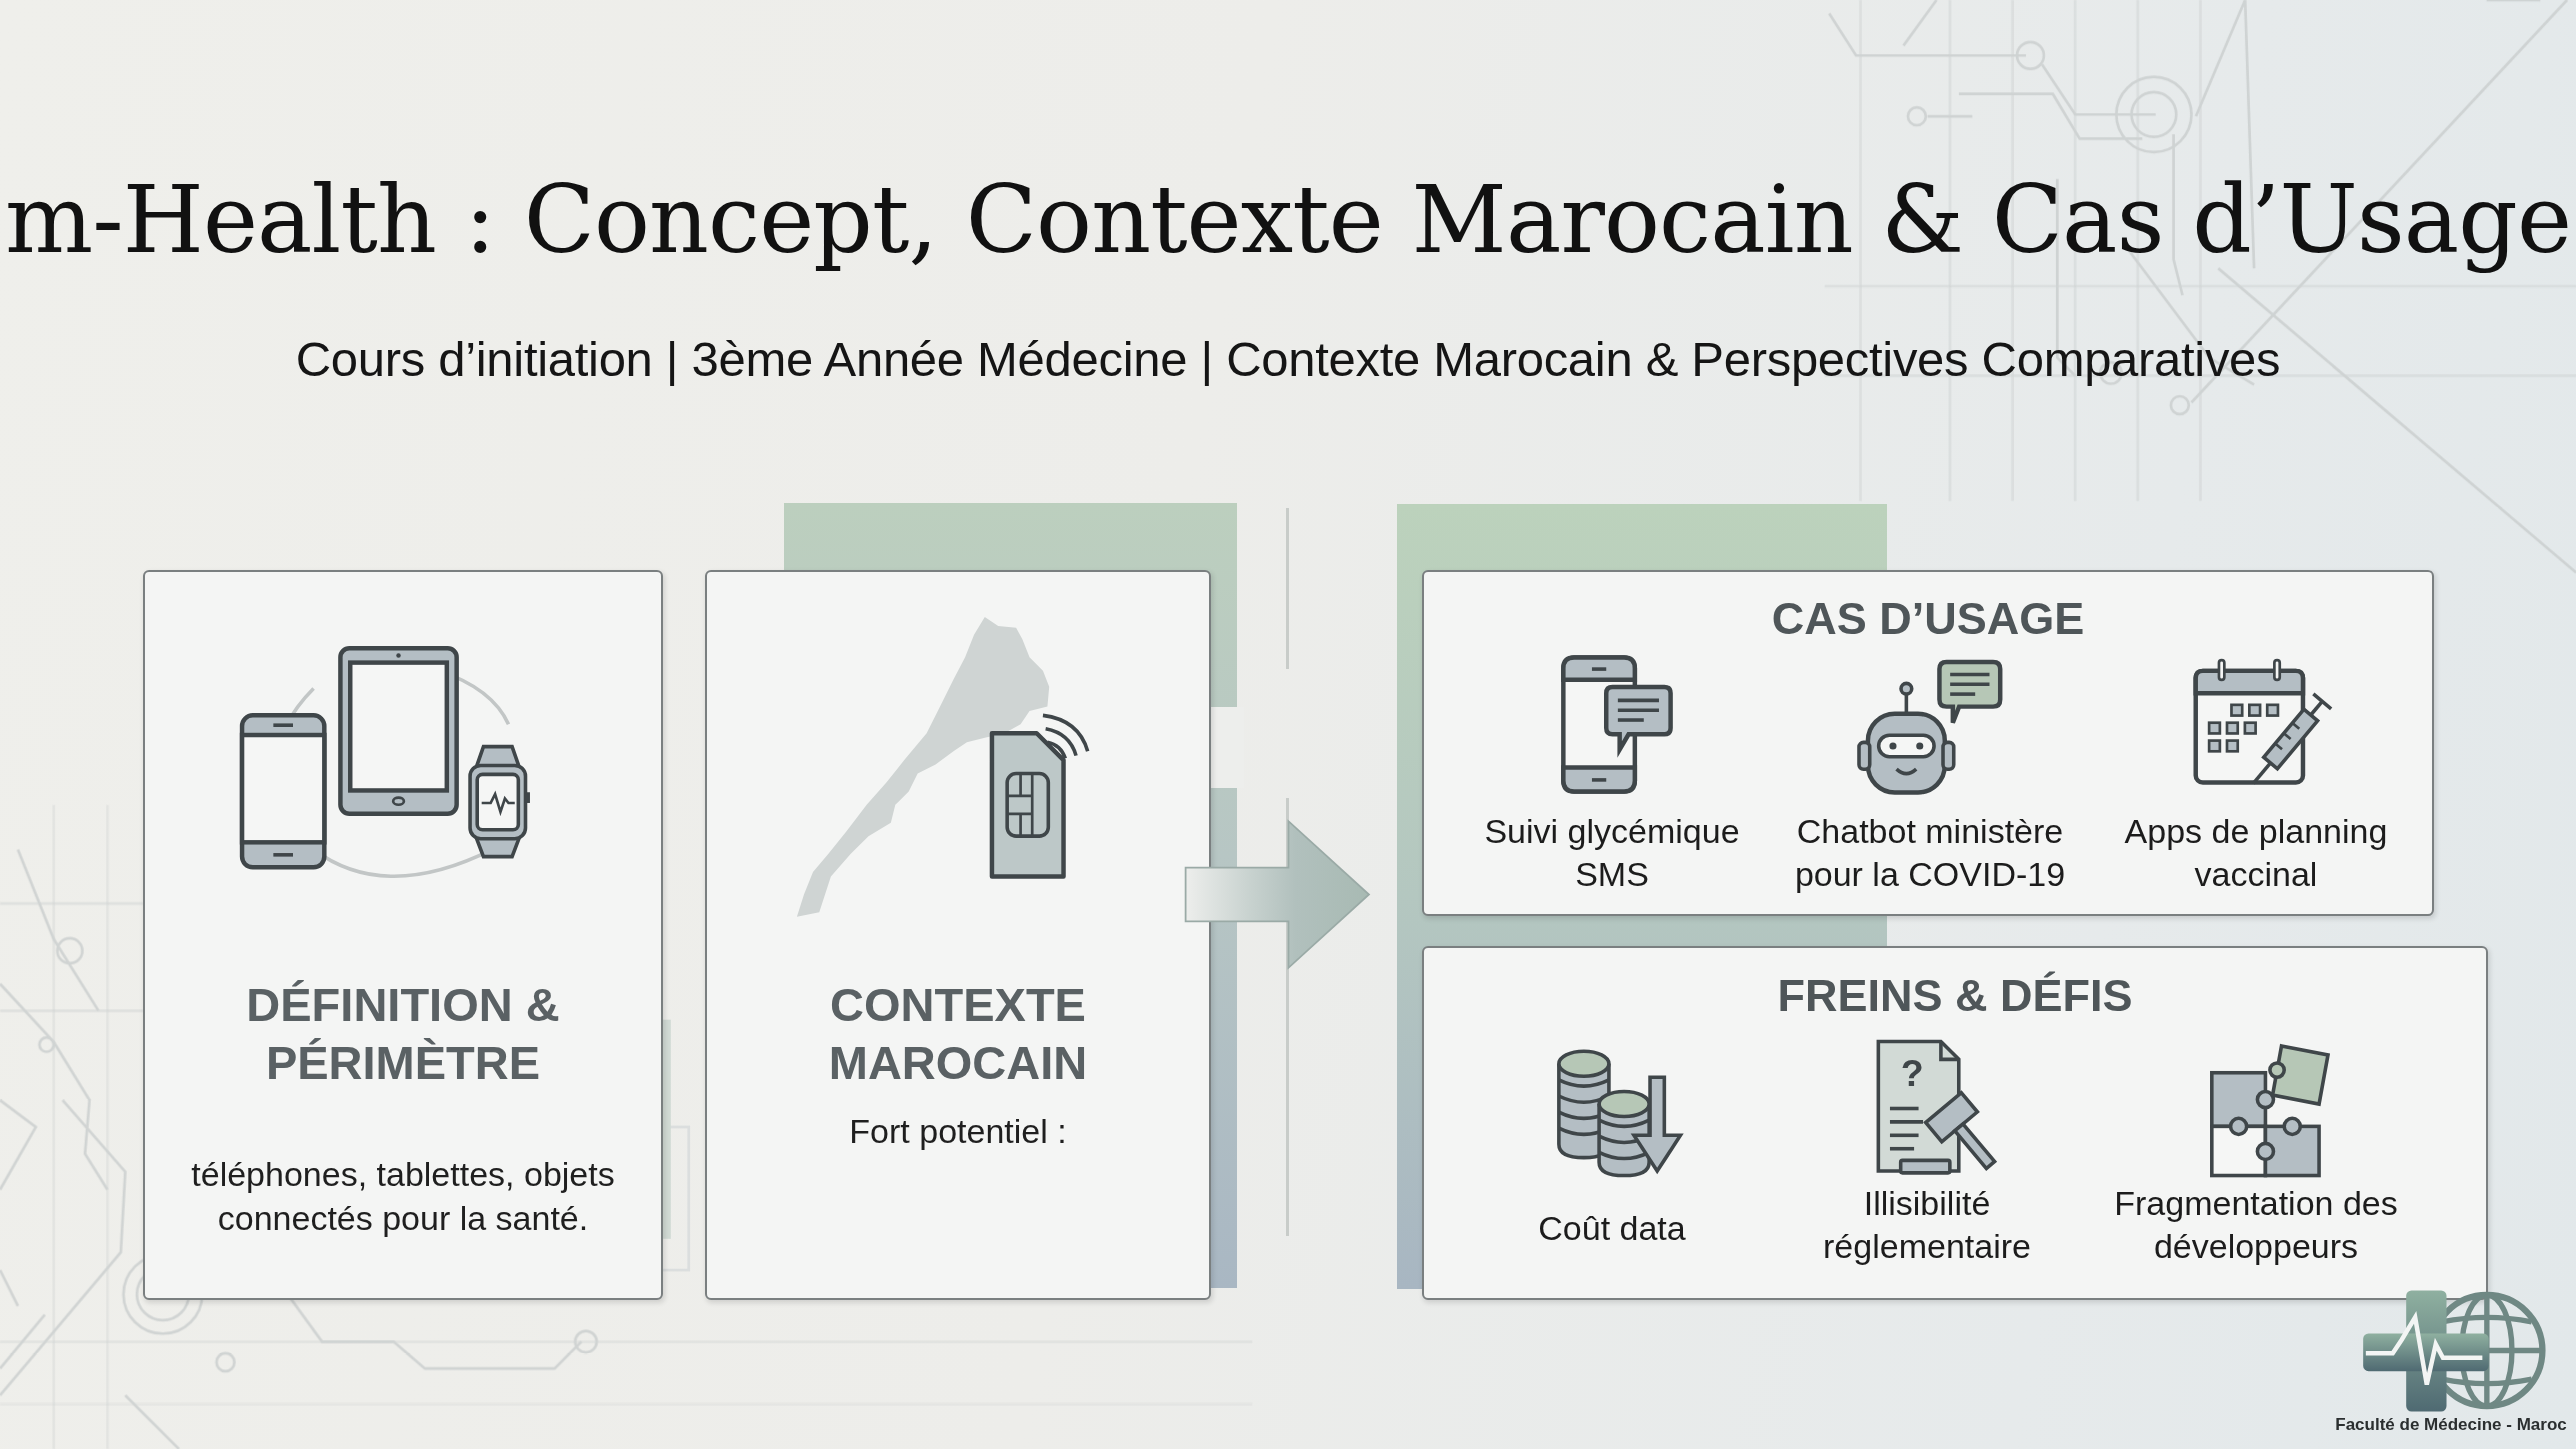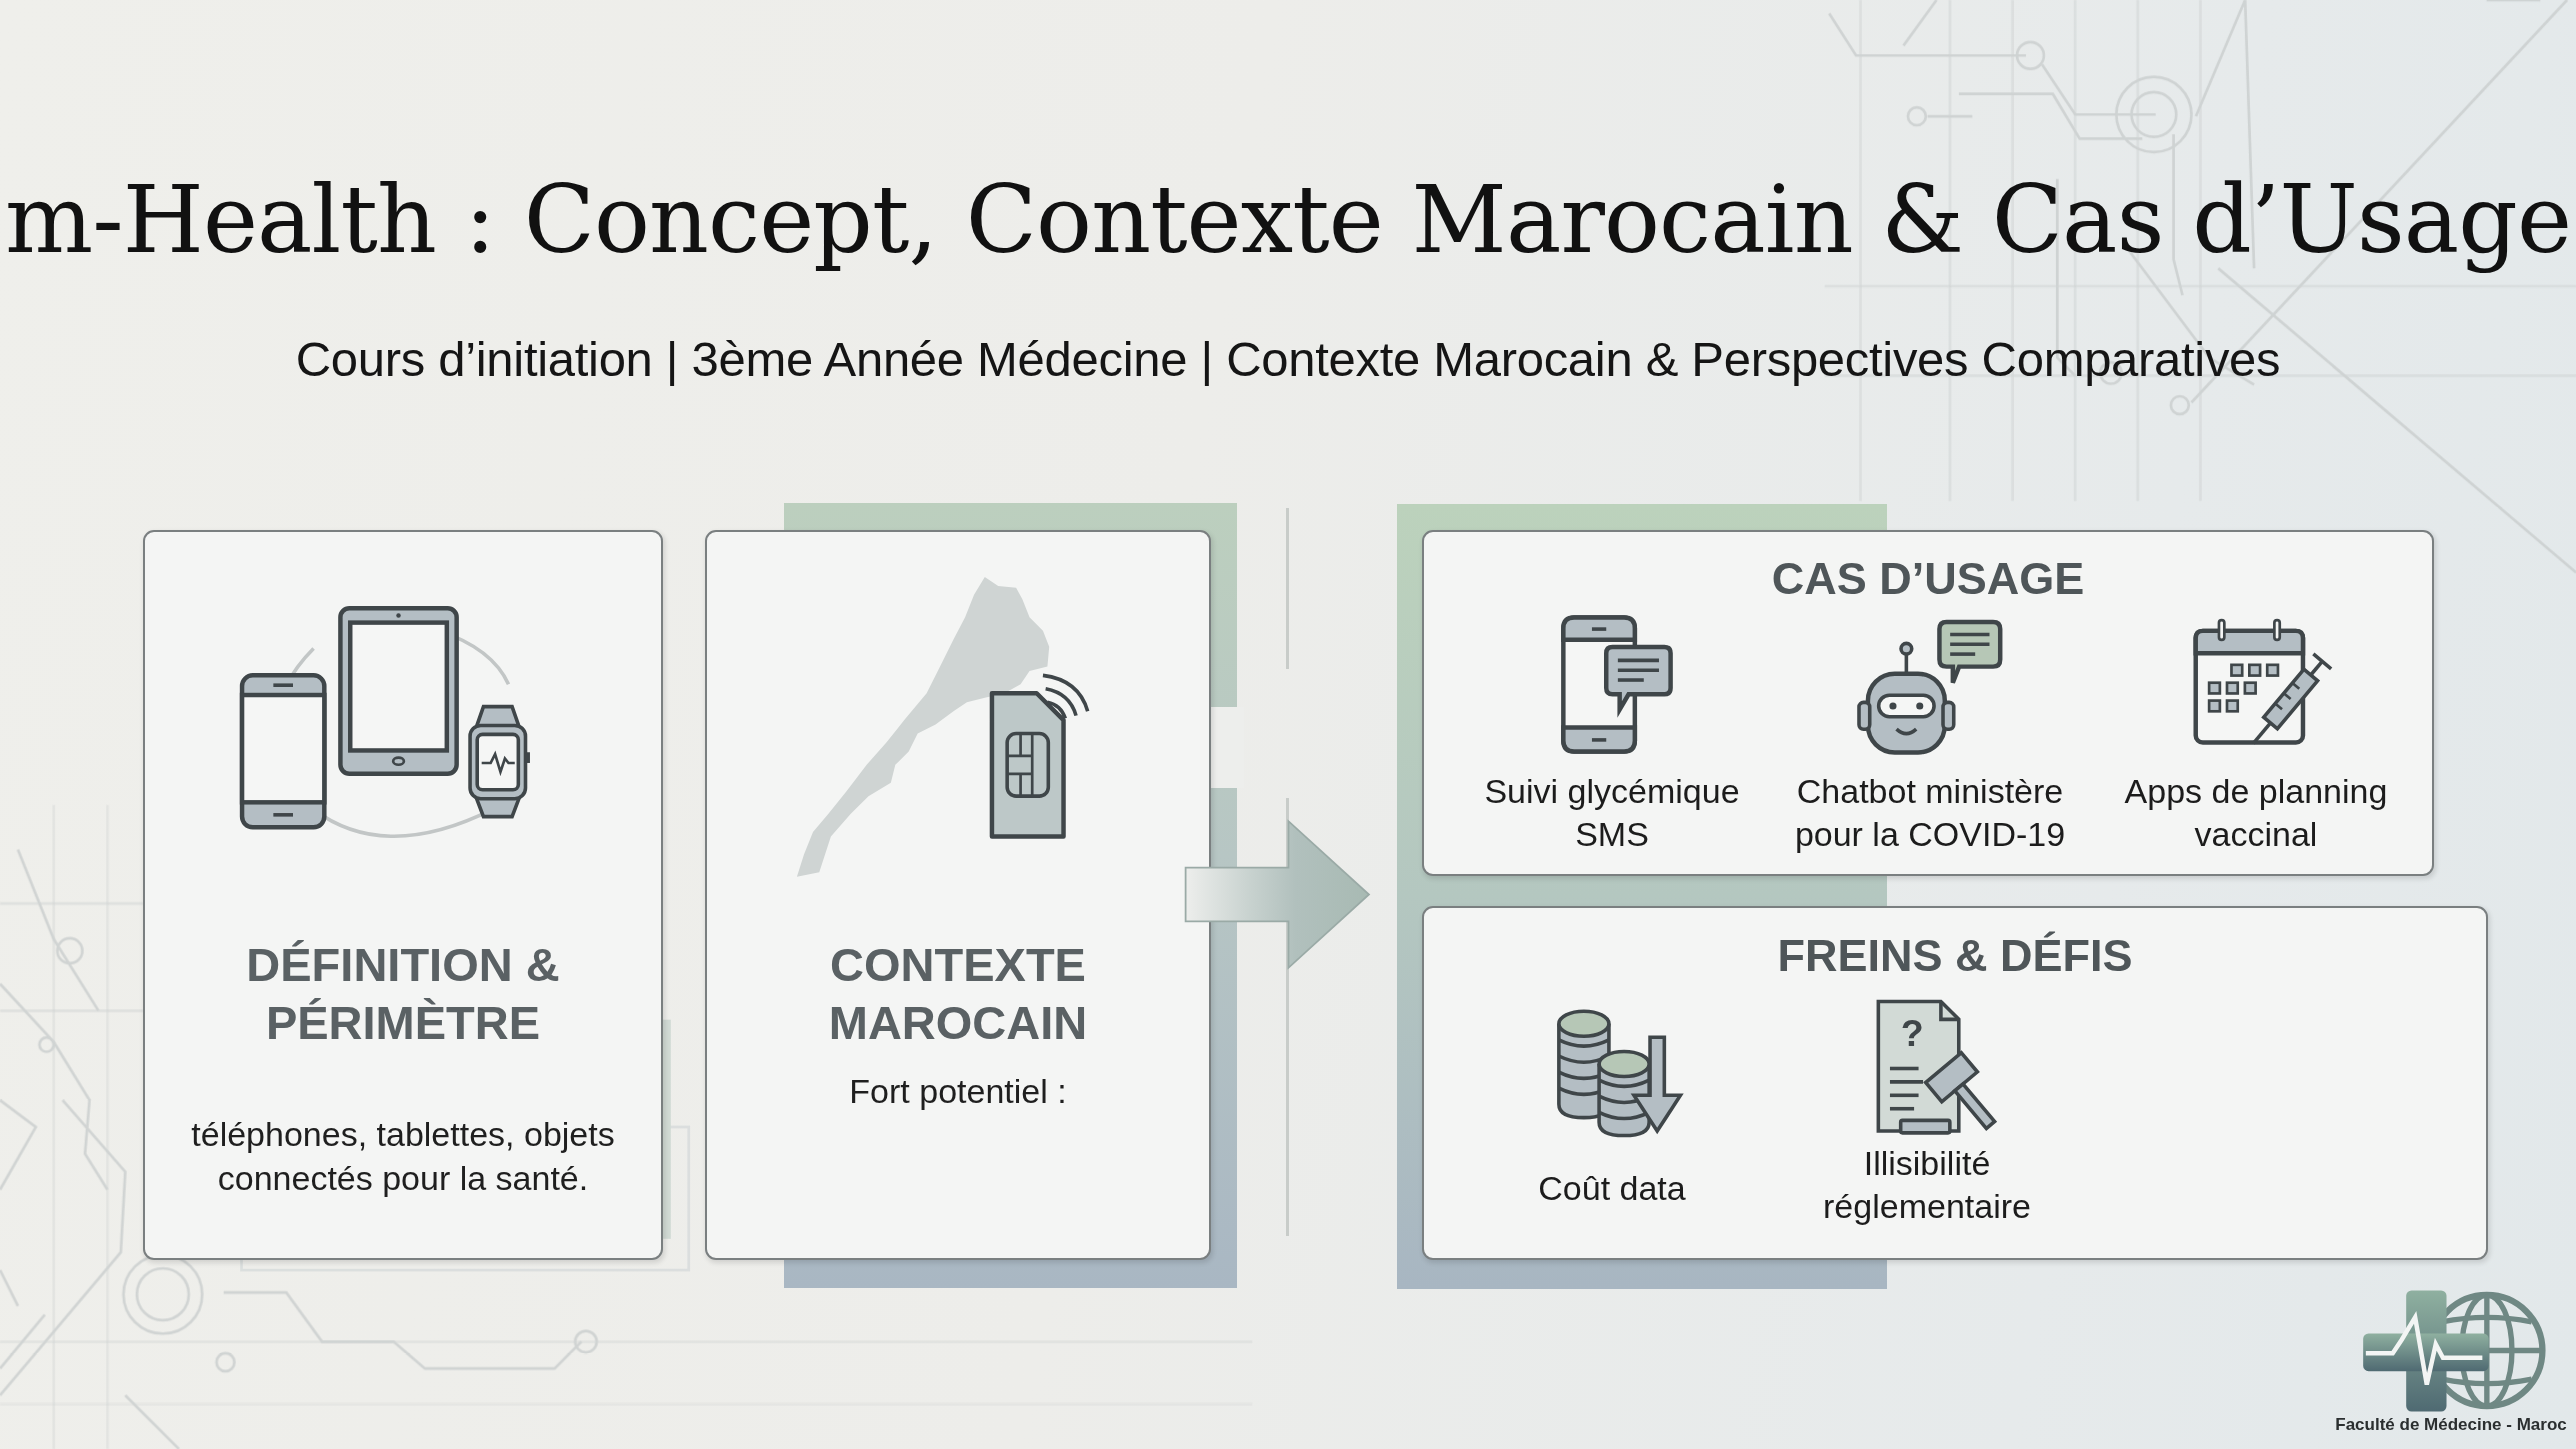--- a/index.html
+++ b/index.html
@@ -16,22 +16,23 @@
     font-family: "DejaVu Serif", "Liberation Serif", serif;
     font-size: 93px; font-weight: 400; color: #111; letter-spacing: -0.9px;
   }
   .subtitle {
     position: absolute; left: 0; top: 331px; width: 2576px; text-align: center;
     font-family: "Liberation Sans", sans-serif;
     font-size: 49px; color: #151515; letter-spacing: -0.3px;
   }
   .frame { position: absolute; }
   .card {
-    position: absolute; background: #f4f5f4; border: 2.7px solid #7a7f80; border-radius: 11px;
+    position: absolute; background: #f4f5f4; border: 2.7px solid #7a7f80; border-radius: 6px;
     box-shadow: 1.8px 2.7px 5.4px rgba(0,0,0,0.12);
+    margin-top: 40px;
   }
   .card-title {
     position: absolute; left: 0; width: 100%; text-align: center;
     font-weight: 700; color: #5a6164; font-size: 47px; line-height: 57px;
   }
   .card-text {
     position: absolute; left: 0; width: 100%; text-align: center;
     color: #1f1f1f; font-size: 34px; line-height: 44px;
   }
   .sec-title {
@@ -285,20 +286,37 @@
       <g transform="rotate(-40 120 95)">
         <rect x="95" y="75" width="52" height="28" fill="#b4bec4" stroke="#3f4649" stroke-width="4"></rect>
         <rect x="114" y="103" width="12" height="55" fill="#b4bec4" stroke="#3f4649" stroke-width="4"></rect>
       </g>
       <rect x="60" y="138" width="55" height="14" rx="2" fill="#b4bec4" stroke="#3f4649" stroke-width="4"></rect>
     </svg>
     <div class="item-label" style="top:145px;">Illisibilité</div>
     <div class="item-label" style="top:188px;">réglementaire</div>
   </div>
 
+  <div class="item" style="left:680px; top:89px;">
+    <svg width="161" height="143" viewBox="0 0 180 160">
+      <g stroke="#3f4649" stroke-width="4">
+        <rect x="40" y="40" width="60" height="60" fill="#b4bec4"></rect>
+        <rect x="40" y="100" width="60" height="55" fill="#f5f6f5"></rect>
+        <rect x="100" y="100" width="60" height="55" fill="#b4bec4"></rect>
+        <circle cx="100" cy="70" r="9" fill="#b4bec4"></circle>
+        <circle cx="70" cy="100" r="9" fill="#b4bec4"></circle>
+        <circle cx="100" cy="128" r="9" fill="#b4bec4"></circle>
+        <circle cx="130" cy="100" r="9" fill="#b4bec4"></circle>
+        <path d="M118 10 L170 20 L160 75 L108 65 Z" fill="#b6c7b6"></path>
+        <circle cx="113" cy="37" r="8" fill="#b6c7b6"></circle>
+      </g>
+    </svg>
+    <div class="item-label" style="top:145px;">Fragmentation des</div>
+    <div class="item-label" style="top:188px;">développeurs</div>
+  </div>
 </div>
 
 <div class="logo">
   <svg width="242" height="148" viewBox="0 0 270 165">
     <defs>
       <linearGradient id="crossGrad" x1="0" x2="0" y1="0" y2="1">
         <stop offset="0" stop-color="#8fb0a0"></stop>
         <stop offset="1" stop-color="#4f6a72"></stop>
       </linearGradient>
     </defs>

